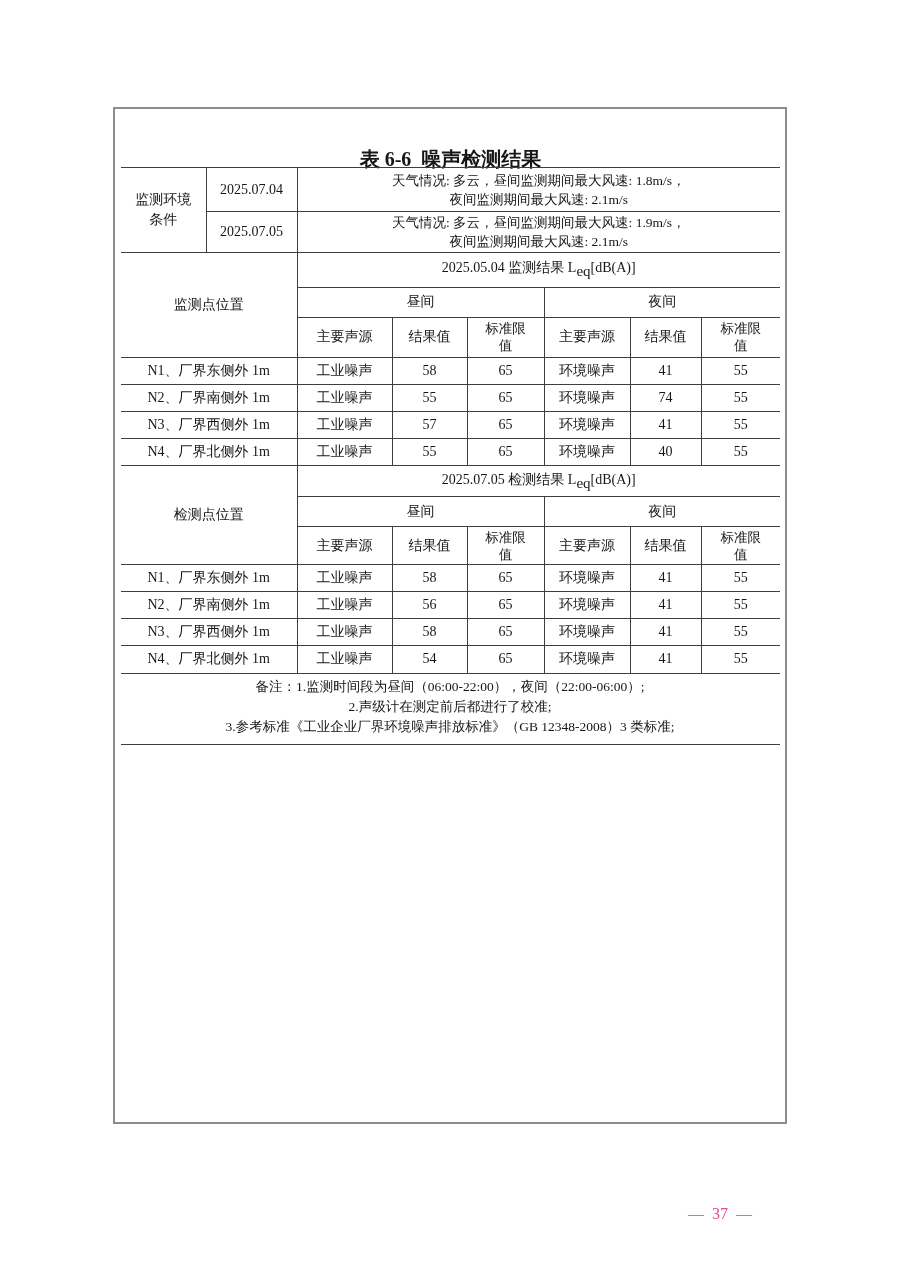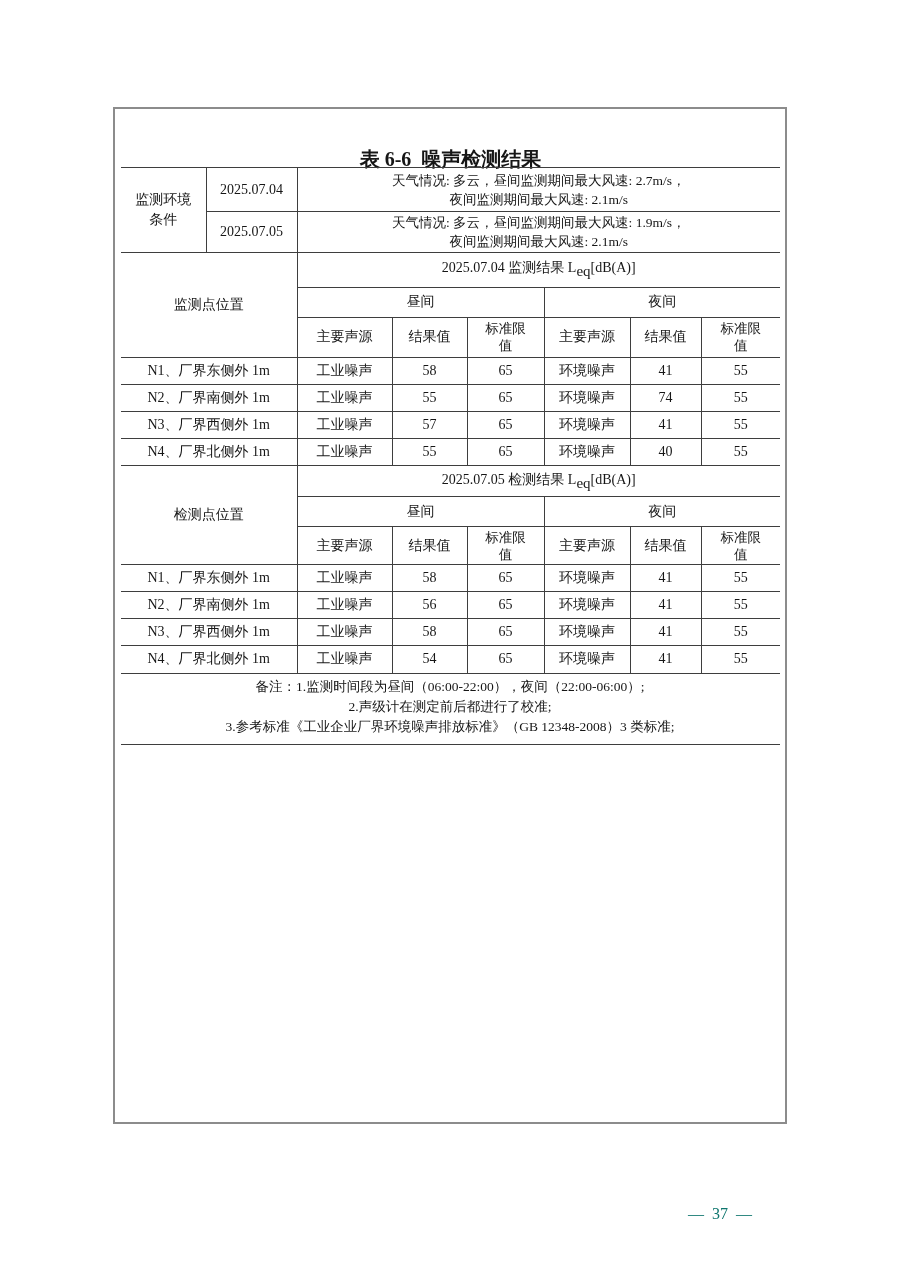--- a/index.html
+++ b/index.html
@@ -31,21 +31,21 @@
   .wrap3 { display: inline-block; width: 3.05em; line-height: 17px; font-size: 13.5px; }
   .limit-head { font-size: 13.5px; }
   sub.leq { font-size: 15px; }
   .notes {
     border-top: 1px solid #3e3e3e; border-bottom: 1px solid #3e3e3e;
     padding: 3px 4px 7px 3px; font-size: 13.5px; line-height: 20px;
     text-align: center;
   }
   .page-num {
     position: absolute; left: 610px; top: 1205px; width: 220px;
-    text-align: center; font-size: 16px; white-space: pre; color: #0f766e;
+    text-align: center; font-size: 16px; white-space: pre; color: #ec4899;
   }
 </style>
 </head>
 <body>
 
 <div class="page-frame"></div>
 
 <div class="doc-title">表 6-6  噪声检测结果</div>
 
 <div class="table-area">
@@ -56,21 +56,21 @@
         <col style="width:91px">
         <col style="width:483px">
       </colgroup>
     <tbody>
         <tr style="height:44px">
       <td rowspan="2">
         <span class="wrap4">监测环境条件</span>
       </td>
       <td class="bl">2025.07.04</td>
       <td class="bl">
-        <div class="weather">天气情况: 多云，昼间监测期间最大风速: 2.7m/s，</div>
+        <div class="weather">天气情况: 多云，昼间监测期间最大风速: 1.8m/s，</div>
         <div class="weather">夜间监测期间最大风速: 2.1m/s</div>
       </td>
     </tr>
     <tr style="height:40px">
       <td class="bl">2025.07.05</td>
       <td class="bl">
         <div class="weather">天气情况: 多云，昼间监测期间最大风速: 1.9m/s，</div>
         <div class="weather">夜间监测期间最大风速: 2.1m/s</div>
       </td>
     </tr>
@@ -84,21 +84,21 @@
         <col style="width:75px">
         <col style="width:77px">
       <col style="width:86px">
         <col style="width:71px">
         <col style="width:79px">
     </colgroup>
     <tbody>
         <tr style="height:35px">
       <td rowspan="3">监测点位置</td>
       <td class="bl" colspan="6">
-        <span>2025.07.04 监测结果 L</span><sub class="leq">eq</sub><span>[dB(A)]</span>
+        <span>2025.05.04 监测结果 L</span><sub class="leq">eq</sub><span>[dB(A)]</span>
       </td>
     </tr>
     <tr style="height:30px">
       <td class="bl" colspan="3">昼间</td>
       <td class="bl" colspan="3">夜间</td>
     </tr>
     <tr style="height:40px">
       <td class="bl">主要声源</td>
       <td class="bl">结果值</td>
       <td class="bl limit-head"><span class="wrap3">标准限值</span></td>

